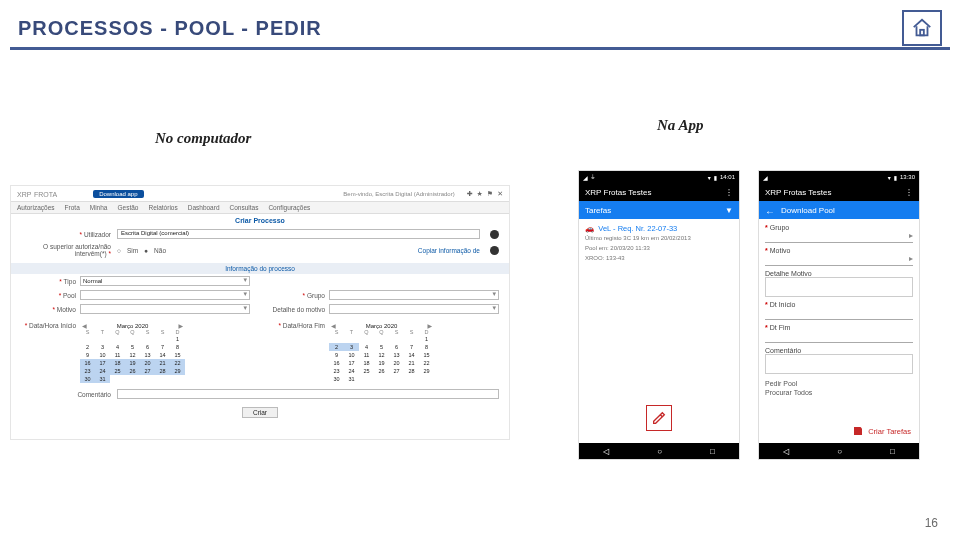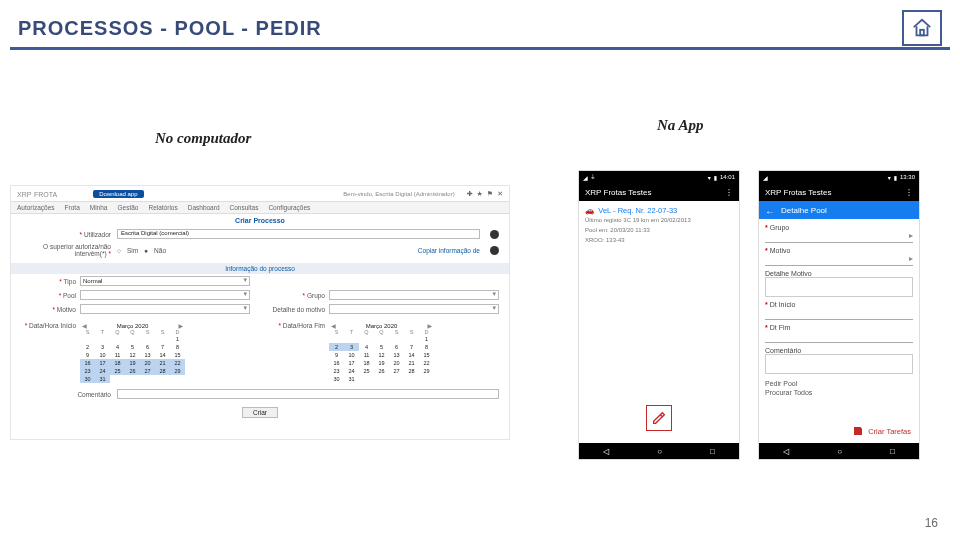--- a/index.html
+++ b/index.html
@@ -278,20 +278,24 @@
       <div class="sig">
           <span>▾</span>
           <span>▮</span>
           <span>14:01</span>
         </div>
     </div>
     <div class="ph-title">
       <span>XRP Frotas Testes</span>
       <span class="dots">⋮</span>
     </div>
+    <div class="ph-bar">
+      <span>Tarefas</span>
+      <span class="filt">▼</span>
+    </div>
     <div class="ph-body">
       <div class="ph-link">
           <span>🚗</span>
           <span>VeL - Req. Nr. 22-07-33</span>
         </div>
       <div class="ph-sm">Último registo 3C 19 km em 20/02/2013</div>
       <div class="ph-sm">Pool em: 20/03/20 11:33</div>
       <div class="ph-sm">XROO: 133-43</div>
     </div>
     <div class="ph-float">
@@ -317,21 +321,21 @@
           <span>▮</span>
           <span>13:30</span>
         </div>
     </div>
     <div class="ph-title">
       <span>XRP Frotas Testes</span>
       <span class="dots">⋮</span>
     </div>
     <div class="ph-bar">
       <span class="back">←</span>
-      <span>Detalhe Pool</span>
+      <span>Download Pool</span>
     </div>
     <div class="ph-body">
       <div class="ph-field">
           <div class="flab">
             <span class="req">*</span>
             <span>Grupo</span>
           </div>
           <div class="finp sel"></div>
         </div>
       <div class="ph-field">

